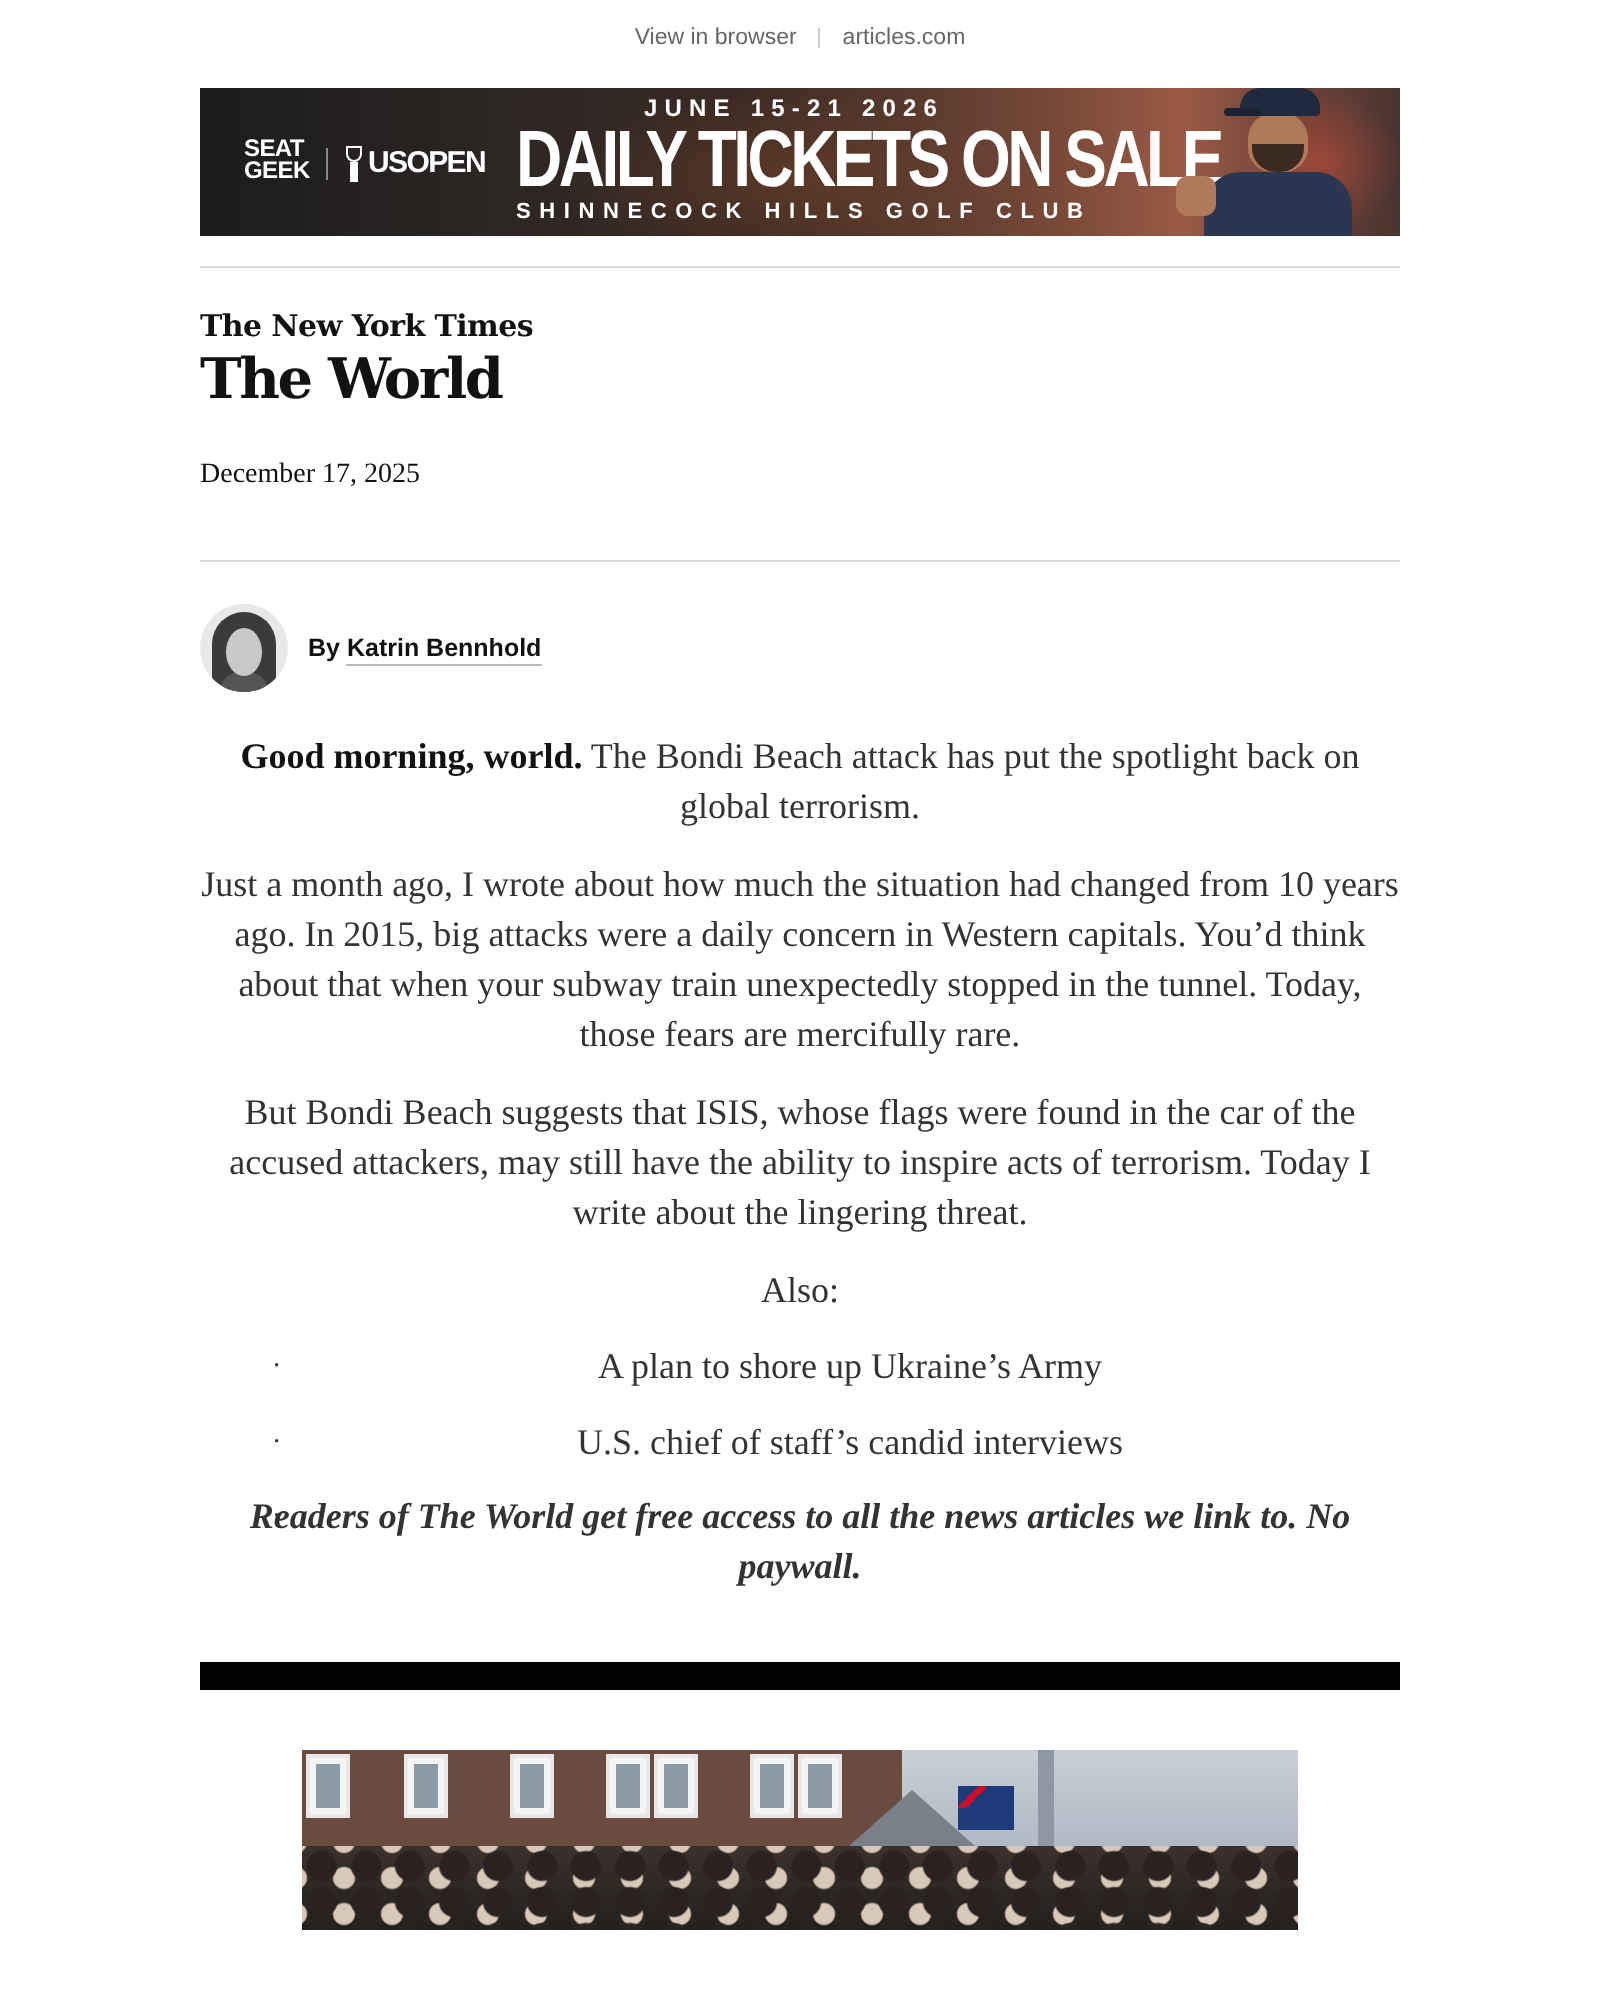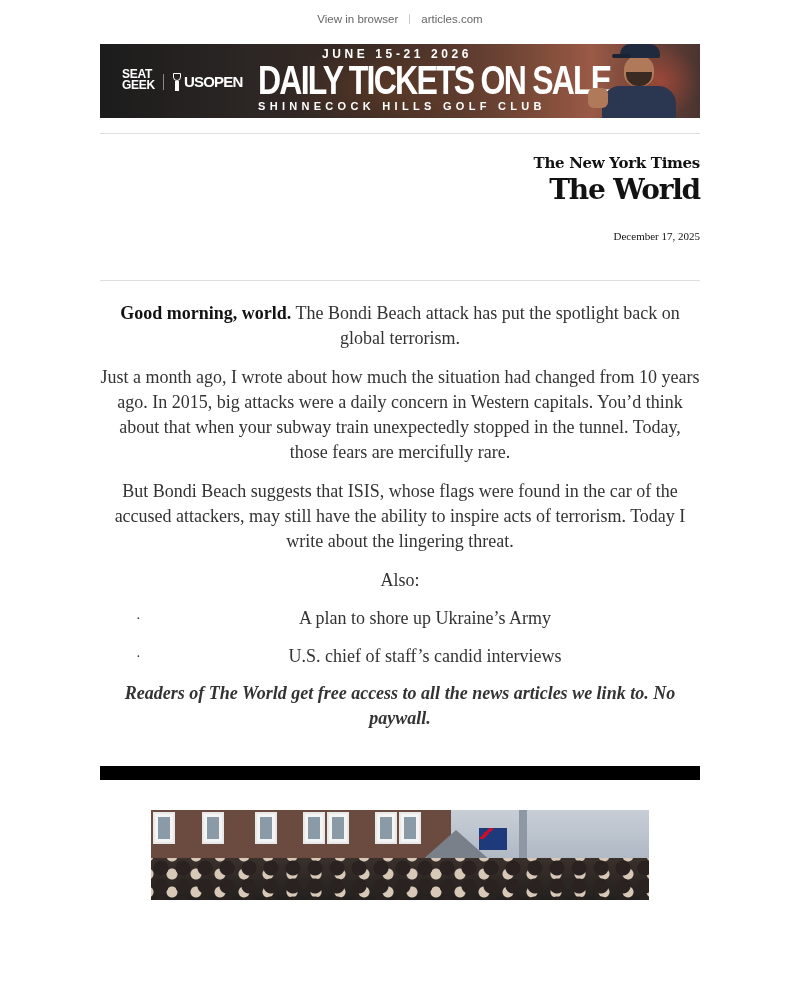--- a/index.html
+++ b/index.html
@@ -27,24 +27,24 @@
   .ad .golfer .cap { position: absolute; left: 32px; top: 0; width: 40px; height: 14px; background: #1f2a3e; border-radius: 10px 10px 2px 2px; }
   .ad .golfer .brim { position: absolute; left: 24px; top: 10px; width: 18px; height: 4px; background: #1a2334; border-radius: 3px; }
   .ad .golfer .face { position: absolute; left: 36px; top: 12px; width: 30px; height: 30px; background: #b07a5a; border-radius: 45% 45% 40% 40%; }
   .ad .golfer .beard { position: absolute; left: 38px; top: 28px; width: 26px; height: 14px; background: #3a2a22; border-radius: 0 0 12px 12px; }
   .ad .golfer .shirt { position: absolute; left: 14px; top: 42px; width: 74px; height: 40px; background: #2b3650; border-radius: 18px 18px 0 0; }
   .ad .golfer .fist { position: absolute; left: 0; top: 44px; width: 20px; height: 20px; background: #b07a5a; border-radius: 6px; }
 
   .rule { height: 1px; background: #dddddd; width: 600px; }
   .rule.r1 { margin-top: 15px; }
 
-  .masthead { text-align: right; padding-top: 20px; height: 124px; box-sizing: border-box; }
+  .masthead { text-align: left; padding-top: 20px; height: 124px; box-sizing: border-box; }
   .nyt { font-family: "DejaVu Serif", serif; font-weight: 700; font-size: 15px; color: #121212; letter-spacing: -0.3px; line-height: 18px; }
   .world { font-family: "DejaVu Serif", serif; font-weight: 900; font-size: 28px; color: #121212; letter-spacing: -1.2px; line-height: 32px; margin-top: 2px; }
-  .date { font-family: "Liberation Serif", serif; font-size: 11px; color: #121212; margin-top: 24px; }
+  .date { font-family: "Liberation Serif", serif; font-size: 14px; color: #121212; margin-top: 24px; }
   .rule.r2 { margin-top: 22px; }
 
   .byline { display: flex; align-items: center; margin-top: 21px; height: 44px; }
   .avatar { width: 44px; height: 44px; border-radius: 50%; overflow: hidden; position: relative; background: #e8e8e8; }
   .avatar .hair { position: absolute; left: 6px; top: 4px; width: 32px; height: 40px; background: #3b3b3b; border-radius: 16px 16px 8px 8px; }
   .avatar .face { position: absolute; left: 13px; top: 12px; width: 18px; height: 24px; background: #c8c8c8; border-radius: 50%; }
   .avatar .neck { position: absolute; left: 10px; top: 34px; width: 24px; height: 14px; background: #555; border-radius: 10px 10px 0 0; }
   .byline .by { margin-left: 10px; font-family: "Liberation Sans", sans-serif; font-weight: 700; font-size: 12.5px; color: #121212; }
   .byline .by a { color: #121212; text-decoration: none; border-bottom: 1px solid #bbbbbb; padding-bottom: 1px; }
 
@@ -114,20 +114,31 @@
   <div class="rule r1"></div>
 
   <div class="masthead">
     <div class="nyt">The New York Times</div>
     <div class="world">The World</div>
     <div class="date">December 17, 2025</div>
   </div>
 
   <div class="rule r2"></div>
 
+  <div class="byline">
+    <div class="avatar">
+      <div class="hair"></div>
+      <div class="neck"></div>
+      <div class="face"></div>
+    </div>
+    <div class="by">
+      <span>By</span>
+      <a href="#">Katrin Bennhold</a>
+    </div>
+  </div>
 
   <div class="body">
     <p class="p1"><span class="lead">Good morning, world.</span><span> The Bondi Beach attack has put the spotlight back on global terrorism.</span></p>
     <p class="p2">Just a month ago, I wrote about how much the situation had changed from 10 years ago. In 2015, big attacks were a daily concern in Western capitals. You’d think about that when your subway train unexpectedly stopped in the tunnel. Today, those fears are mercifully rare.</p>
     <p class="p3">But Bondi Beach suggests that ISIS, whose flags were found in the car of the accused attackers, may still have the ability to inspire acts of terrorism. Today I write about the lingering threat.</p>
     <p class="p4">Also:</p>
     <ul class="list">
       <li><span class="dot">·</span><span>A plan to shore up Ukraine’s Army</span></li>
       <li><span class="dot">·</span><span>U.S. chief of staff’s candid interviews</span></li>
       <li><span class="dot">·</span></li>

